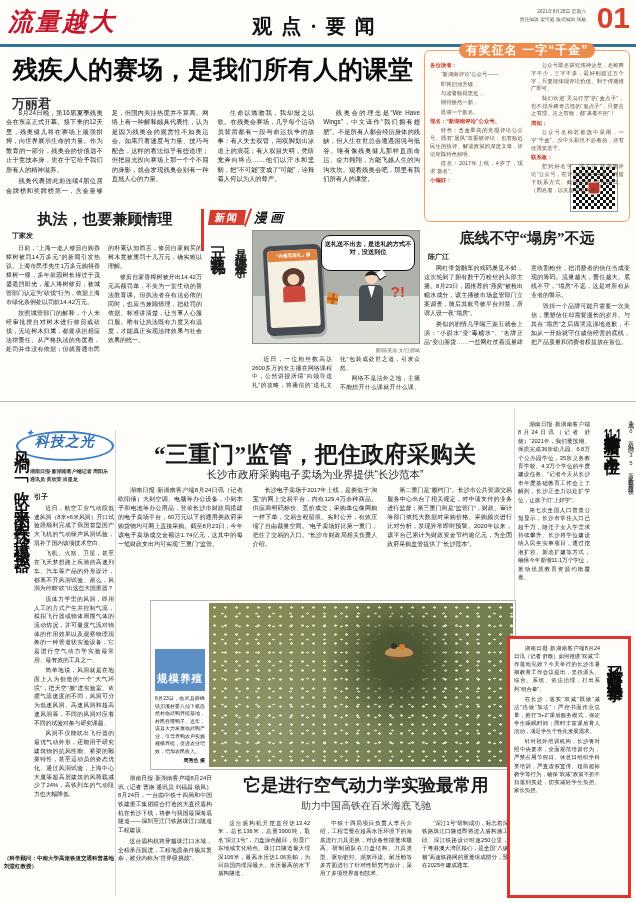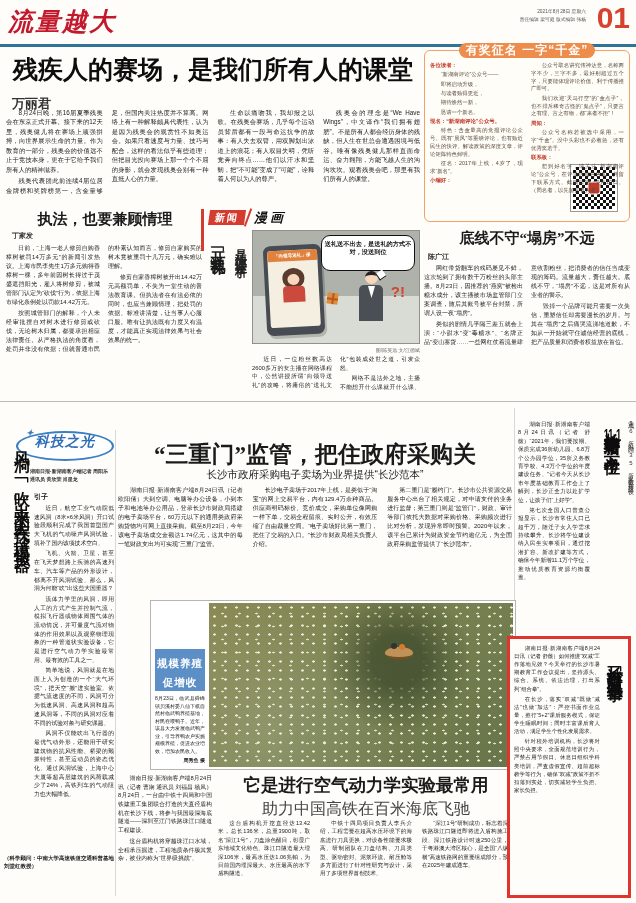--- a/index.html
+++ b/index.html
@@ -105,44 +105,45 @@
   .ducks { position:absolute; inset:0;
     background-image:
       radial-gradient(#f5f2e4 1px, transparent 1.7px),
       radial-gradient(#e9e3c8 1px, transparent 1.5px);
     background-size:11px 9px,17px 13px; background-position:0 0,5px 4px; opacity:.95;
     -webkit-mask-image: radial-gradient(circle at 62% 33%, transparent 0 11%, #000 26%);
             mask-image: radial-gradient(circle at 62% 33%, transparent 0 11%, #000 26%); }
   .boat { position:absolute; left:58%; top:27%; width:28px; height:13px; background:#c09257; border-radius:45% 45% 50% 50%; border-bottom:3px solid #6e5026; }
   .boat-f1 { position:absolute; left:6px; top:-4px; width:6px; height:6px; background:#333; border-radius:50%; }
   .boat-f2 { position:absolute; left:14px; top:-3px; width:6px; height:6px; background:#d97b2e; border-radius:50%; }
-  .photo-badge { position:absolute; left:4px; top:48px; width:50px; height:42px; background:#5d8fc7; color:#fff; text-align:center; font-weight:bold; font-size:10.5px; line-height:1.8; padding-top:5px; letter-spacing:1px; }
+  .photo-badge { position:absolute; left:4px; top:48px; width:50px; height:42px; background:#5d8fc7; color:#fff; text-align:center; font-weight:bold; font-size:10.5px; line-height:1.8; padding-top:20px; letter-spacing:1px; }
   .photo-caption { position:absolute; left:4px; top:94px; width:50px; height:62px; font-size:5px; line-height:1.5; text-align:justify; color:#222; overflow:hidden; }
   .photo-credit { position:absolute; left:4px; top:156px; width:50px; text-align:right; font-size:5px; font-weight:bold; color:#222; }
 
   
   .tun-lead { left:118px; top:774px; width:94px; height:126px; font-size:5.8px; }
   .tun-title { left:218px; top:773px; width:296px; text-align:center; white-space:nowrap; font:bold 17.5px "Liberation Serif", serif; }
-  .tun-sub { left:218px; top:799px; width:296px; text-align:center; font-size:16px; color:#444; }
+  .tun-sub { left:218px; top:799px; width:296px; text-align:center; font-size:10px; color:#444; }
   .tun-body { left:218px; top:819px; width:296px; height:82px; font-size:5.6px; }
 
   
   .seats-kicker { left:624px; top:416px; width:11px; height:212px; font-size:6px; color:#333; letter-spacing:2px; }
   .seats-title { left:592px; top:420px; width:30px; height:216px; font-size:16px; font-weight:bold; letter-spacing:1px; color:#0d0d0d; }
   .seats-body { left:518px; top:420px; width:72px; height:212px; font-size:5.6px; }
   .sj-box { left:507px; top:636px; width:124px; height:262px; border:3px solid #e0352c; background:#fffdfa; }
   .sj-title { position:absolute; right:3px; top:14px; width:27px; height:210px; font-size:16px; font-weight:bold; letter-spacing:2px; color:#0d0d0d; }
   .sj-body { position:absolute; left:4px; top:5px; width:86px; height:248px; font-size:5.4px; }
 </style>
 </head>
 <body>
 
 <div id="page">
 
   <div class="abs masthead-logo">流量越大</div>
+  <div class="abs section-title">观点·要闻</div>
   <div class="abs hdr-meta">
     <div>2021年8月28日 星期六</div>
     <div>责任编辑 梁可庭 版式编辑 张杨</div>
   </div>
   <div class="abs page-num">01</div>
   <div class="abs hdr-rule"></div>
 
   <div class="abs lead-title">残疾人的赛场，是我们所有人的课堂</div>
   <div class="abs lead-author">万丽君</div>
   <div class="abs lead-body body-text cols4">

